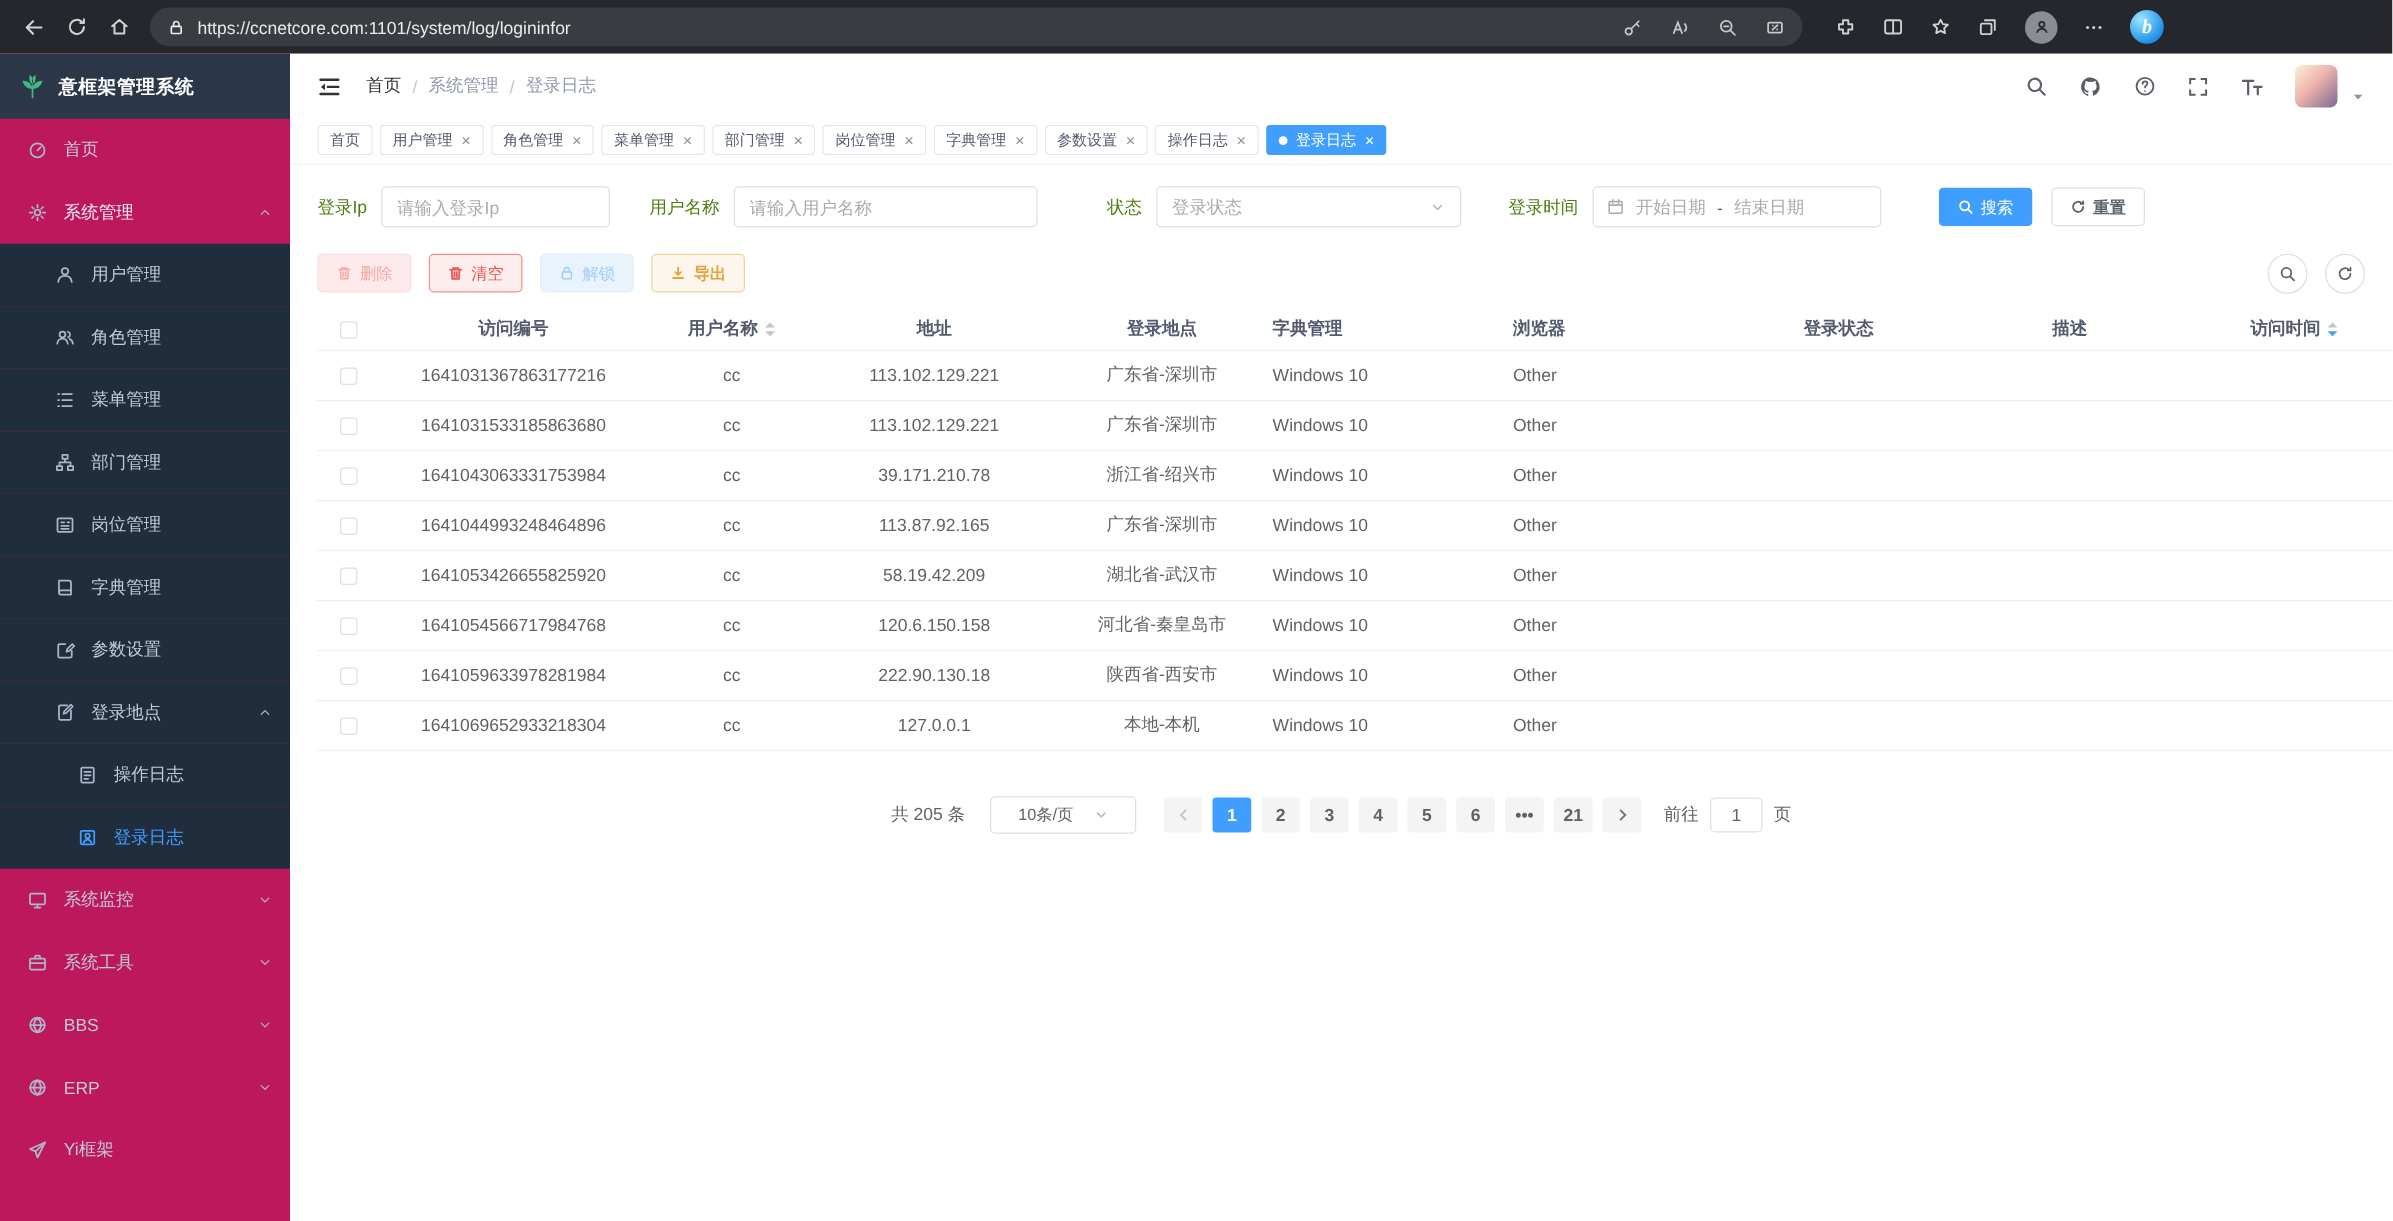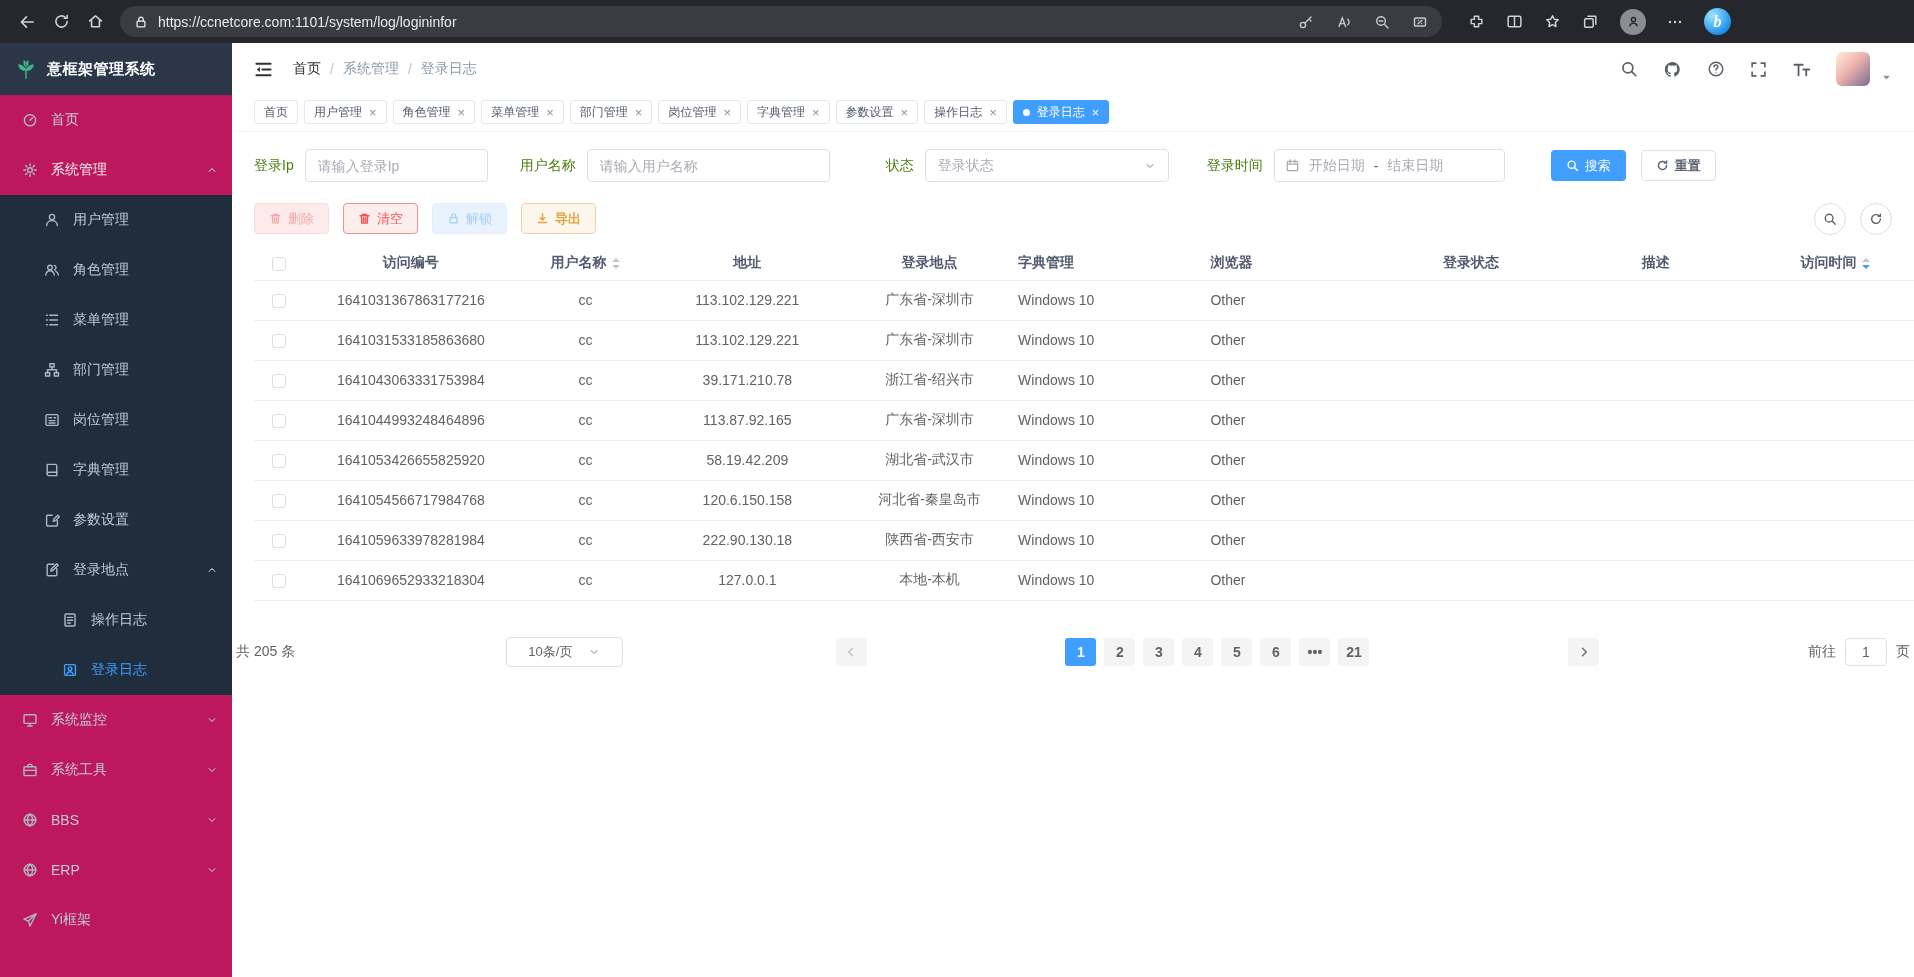--- a/index.html
+++ b/index.html
@@ -82,21 +82,21 @@
   .data-table th{font-weight:700;color:#515a6e;height:33px;border-bottom:1px solid #ebeef5;padding:0;white-space:nowrap}
   .data-table td{color:#606266;height:40px;border-bottom:1px solid #ebeef5;white-space:nowrap;overflow:hidden}
   .al-c{text-align:center}.al-l{text-align:left}
   .cb{width:14px;height:14px;border:1px solid #dcdfe6;border-radius:3px;display:inline-block;background:#fff;vertical-align:middle;cursor:pointer}
   .sorter{display:inline-flex;flex-direction:column;margin-left:6px;vertical-align:middle}
   .s-up{width:0;height:0;border:4.5px solid transparent;border-bottom-color:#c0c4cc;border-top:none;margin-bottom:3px}
   .s-down{width:0;height:0;border:4.5px solid transparent;border-top-color:#c0c4cc;border-bottom:none}
   .s-down.on{border-top-color:#409eff}
 
   
-  .pagination{display:flex;align-items:center;justify-content:space-between;padding:36px 4px 0 4px;font-size:14px;color:#606266}
+  .pagination{display:flex;align-items:center;justify-content:center;padding:36px 4px 0 4px;font-size:14px;color:#606266}
   .total{margin-right:20px;white-space:nowrap}
   .size-select{width:117px;height:30px;border:1px solid #dcdfe6;border-radius:4px;display:flex;align-items:center;justify-content:center;gap:16px;color:#606266;margin-right:18px;font-size:13px;cursor:pointer;background:#fff}
   .pg{min-width:31px;height:28px;background:#f4f4f5;border-radius:3px;display:inline-flex;align-items:center;justify-content:center;margin:0 4px;color:#606266;cursor:pointer;font-weight:600;padding:0 4px}
   .pg.active{background:#409eff;color:#fff}
   .pg.prev{color:#c0c4cc}
   .pg.next{color:#6b7280}
   .goto{margin-left:14px;display:flex;align-items:center;gap:9px;white-space:nowrap}
   .goto input{width:42px;height:28px;border:1px solid #dcdfe6;border-radius:4px;text-align:center;font-size:14px;color:#606266;outline:none}
 </style>
 </head>

